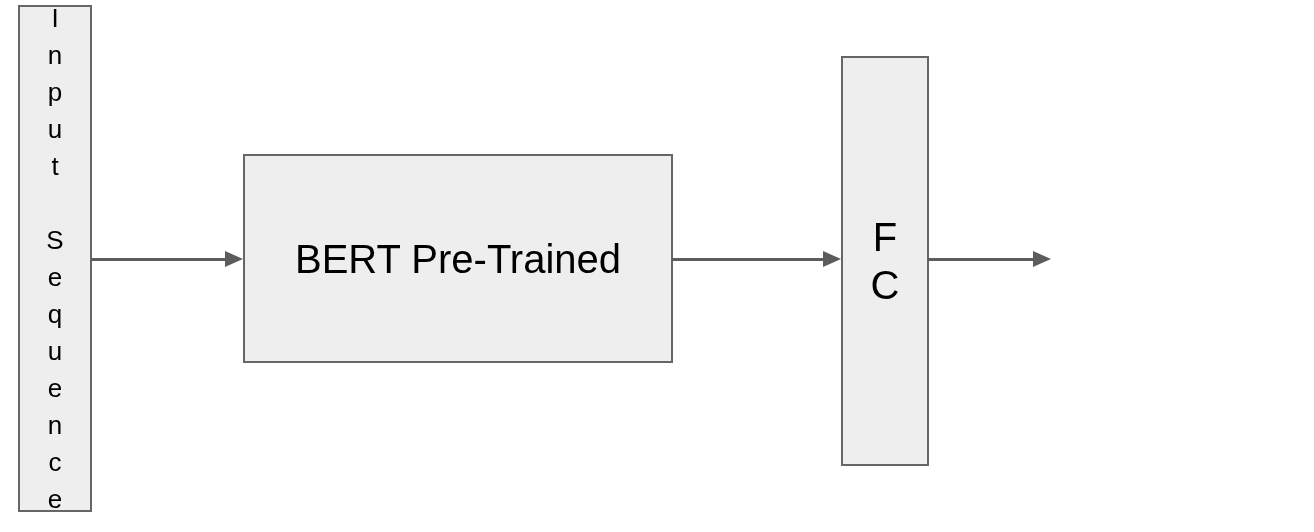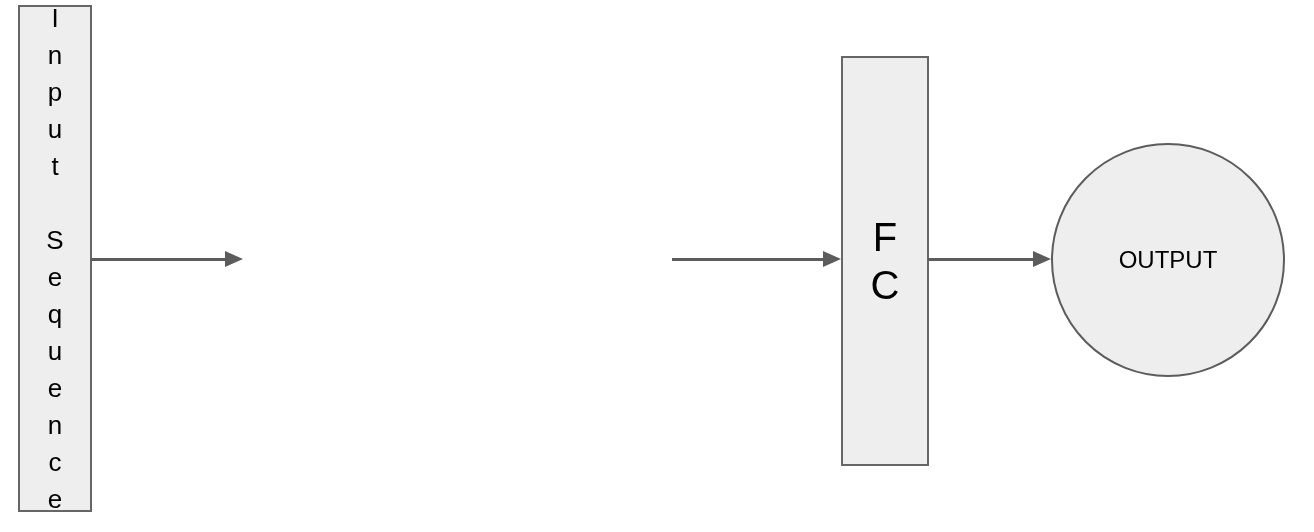--- a/index.html
+++ b/index.html
@@ -130,29 +130,29 @@
 u
 e
 n
 c
 e</span>
   </div>
 
   <div class="connector" id="conn-1"></div>
   <div class="arrowhead" id="head-1"></div>
 
+  <div class="node" id="node-bert">
+    <span class="node-label">BERT Pre-Trained</span>
+  </div>
 
   <div class="connector" id="conn-2"></div>
   <div class="arrowhead" id="head-2"></div>
 
   <div class="node" id="node-fc">
     <span class="node-label">F
 C</span>
   </div>
 
   <div class="connector" id="conn-3"></div>
   <div class="arrowhead" id="head-3"></div>
 
-  <div class="node" id="node-output">
-    <span class="node-label">OUTPUT</span>
-  </div>
 
 </div>
 
 </body></html>

